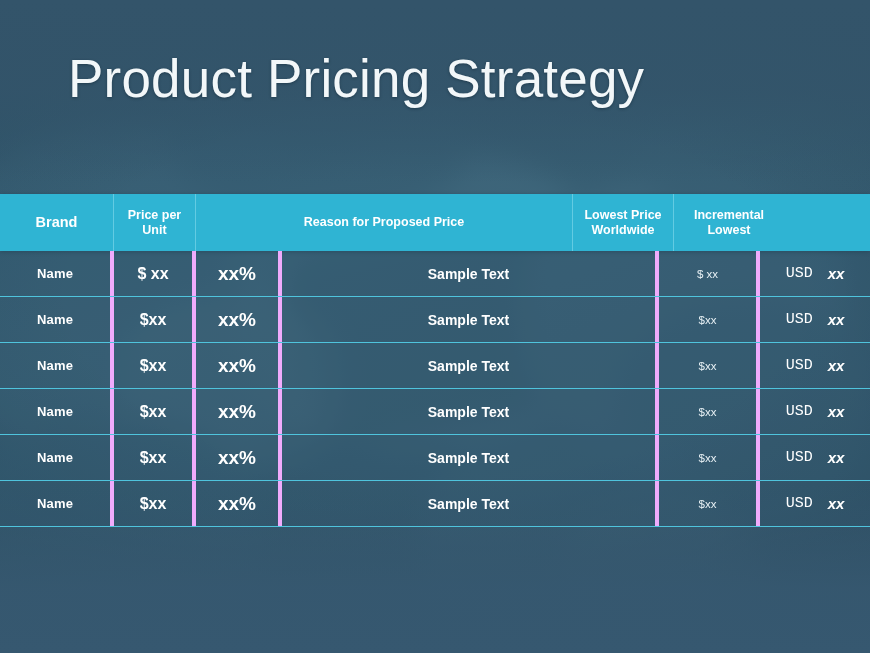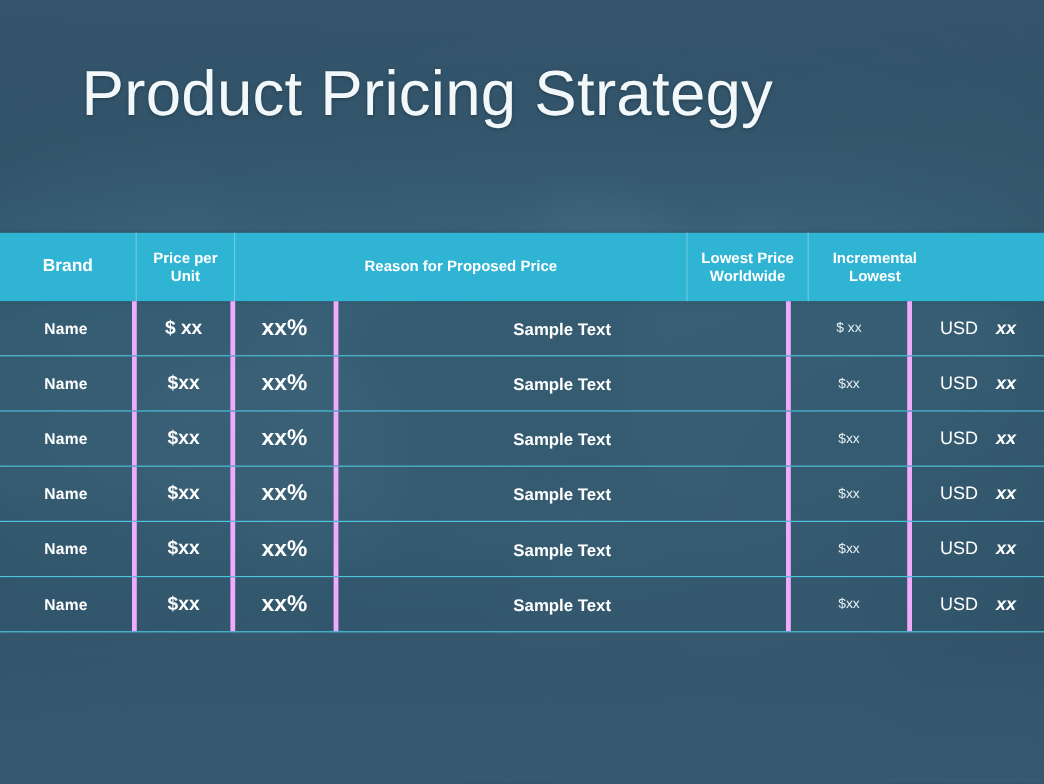--- a/index.html
+++ b/index.html
@@ -133,21 +133,21 @@
   .row-body .c-ppu    { font-size: 16px;   font-weight: bold; }
   .row-body .c-change { font-size: 19px; font-weight: bold; }
   .row-body .c-reason { font-size: 14px; font-weight: bold; }
   .row-body .c-lowest {
     font-size: 11.5px;
     font-weight: normal;
     color: #e8f1f5;
   }
   .row-body .c-incr   { font-size: 15px; font-weight: normal; }
   .row-body .c-incr b { font-weight: bold; font-style: italic; }
-  .incr-unit { margin-right: 15px; }
+  .incr-unit { margin-right: 15px; font-family: Liberation Mono, monospace; }
 
   
   .row-body { background: rgba(47, 86, 108, 0.30); }
   .row-body:nth-child(odd) { background: rgba(47, 86, 108, 0.26); }
 </style>
 </head>
 <body>
 
 <div id="slide">
 

